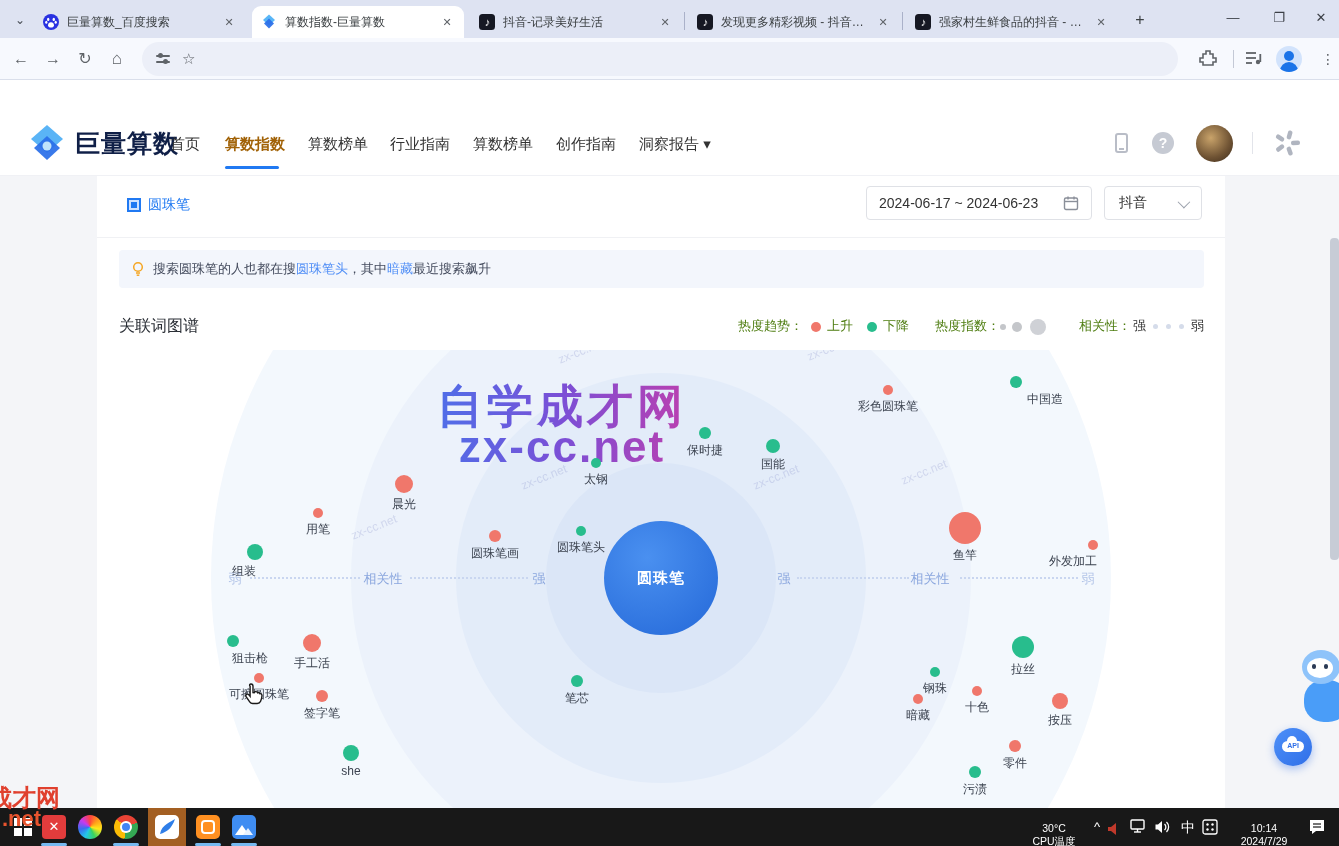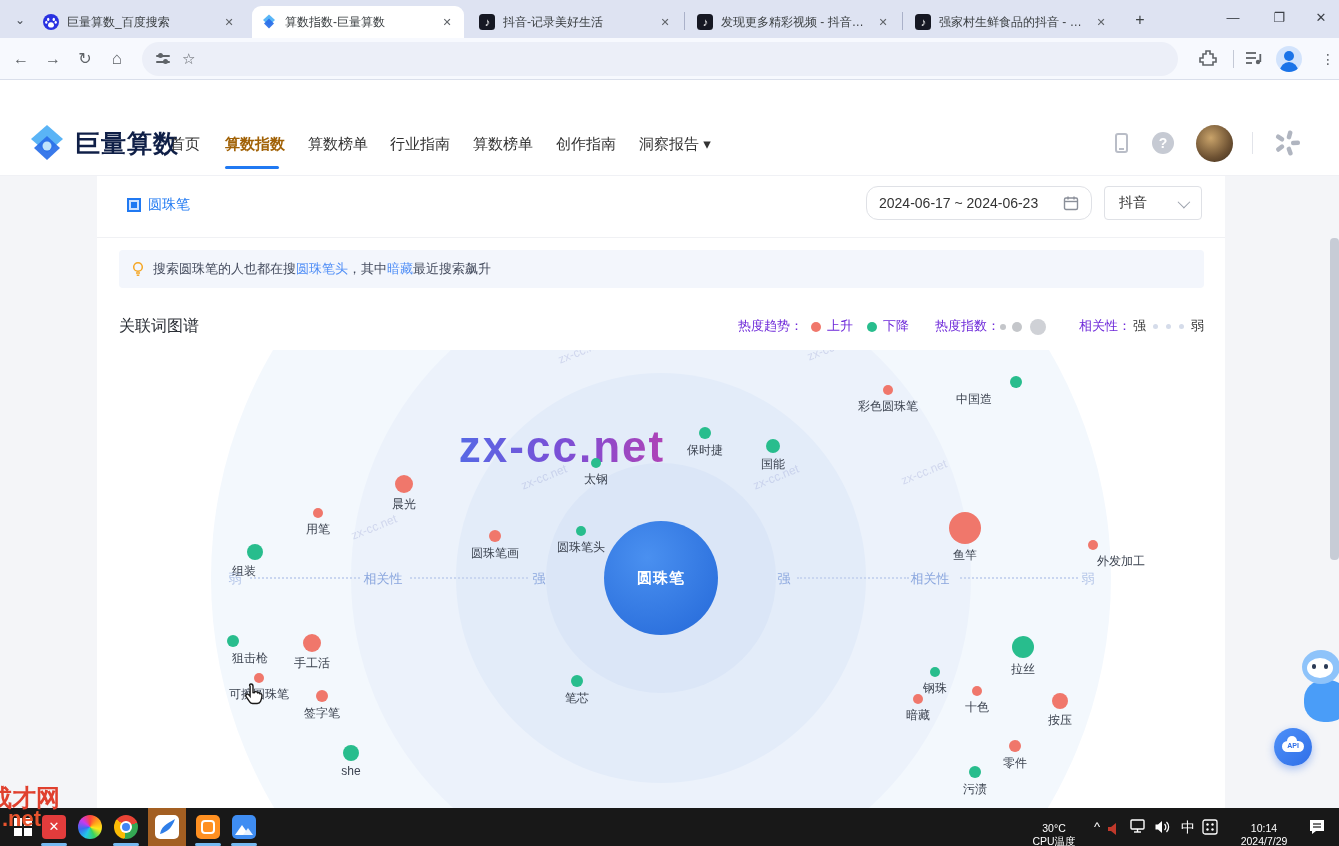--- a/index.html
+++ b/index.html
@@ -48,33 +48,33 @@
   .hdr-phone:after { content:""; position:absolute; left:2px; bottom:1px; width:5px; height:2px; background:#b9bdc7; }
   .hdr-help { position:absolute; left:1152px; top:22px; width:22px; height:22px; border-radius:11px; background:#c6cad3; color:#fff; font-size:14px; font-weight:bold; text-align:center; line-height:22px; }
   .hdr-avatar { position:absolute; left:1196px; top:15px; width:37px; height:37px; border-radius:50%; background:radial-gradient(circle at 40% 35%, #c9a36a, #6e5233 60%, #39291a); }
   .hdr-sep { position:absolute; left:1252px; top:22px; width:1px; height:22px; background:#e2e4ea; }
 
   
   .card { position:absolute; left:97px; top:176px; width:1128px; height:632px; background:#fff; }
   .kw-chip { position:absolute; left:30px; top:20px; display:flex; align-items:center; }
   .kw-sq { width:14px; height:14px; border:2px solid #2079f2; background:#2079f2; box-shadow:inset 0 0 0 2px #cfe2ff; margin-right:7px; }
   .kw-label { font-size:14px; color:#2079f2; }
-  .date-box { position:absolute; left:769px; top:10px; width:226px; height:34px; border:1px solid #dfe1e6; border-radius:12px; background:#fff; display:flex; align-items:center; padding:0 12px; }
+  .date-box { position:absolute; left:769px; top:10px; width:226px; height:34px; border:1px solid #dfe1e6; border-radius:4px; background:#fff; display:flex; align-items:center; padding:0 12px; }
   .date-text { flex:1; font-size:14px; color:#333; }
   .select-box { position:absolute; left:1007px; top:10px; width:98px; height:34px; border:1px solid #dfe1e6; border-radius:4px; background:#fff; display:flex; align-items:center; padding:0 14px; }
   .select-text { flex:1; font-size:14px; color:#333; }
   .chev { width:9px; height:9px; border-right:1.6px solid #9aa0ab; border-bottom:1.6px solid #9aa0ab; transform:rotate(45deg) translateY(-2px); }
   .card-divider { position:absolute; left:0; top:61px; width:1128px; height:1px; background:#f0f1f4; }
 
   .tipbar { position:absolute; left:22px; top:74px; width:1085px; height:38px; background:#f3f6fc; border-radius:4px; display:flex; align-items:center; padding:0 12px; font-size:13px; color:#454c5e; }
   .tipbar .lnk { color:#4e8df6; }
   .bulb { margin-right:8px; }
 
   .sec-title { position:absolute; left:22px; top:140px; font-size:16px; color:#2b2f36; font-weight:500; }
-  .legend { position:absolute; top:141px; font-size:13px; color:#6d28d9; }
+  .legend { position:absolute; top:141px; font-size:13px; color:#4d7c0f; }
   .ldot { position:absolute; border-radius:50%; }
 
   
   .chart { position:absolute; left:0px; top:174px; width:1128px; height:458px; overflow:hidden; }
   .ring { position:absolute; border-radius:50%; }
   .bubble { position:absolute; border-radius:50%; }
   .bubble.up { background:#f0776b; }
   .bubble.down { background:#28bd8d; }
   .blabel { position:absolute; width:120px; text-align:center; font-size:12px; color:#3c4350; }
   .center-bubble { position:absolute; left:507px; top:171px; width:114px; height:114px; border-radius:50%;
@@ -336,20 +336,21 @@
       <div class="dots-line" style="left:313px;top:227px;width:118px;"></div>
       <div class="dots-line" style="left:700px;top:227px;width:112px;"></div>
       <div class="dots-line" style="left:863px;top:227px;width:118px;"></div>
       <span class="axis-label end" style="left:98px;">弱</span>
       <span class="axis-label" style="left:246px;">相关性</span>
       <span class="axis-label" style="left:402px;">强</span>
       <span class="axis-label" style="left:647px;">强</span>
       <span class="axis-label" style="left:793px;">相关性</span>
       <span class="axis-label end" style="left:951px;">弱</span>
 
+      <div class="wm-main wm1">自学成才网</div>
       <div class="wm-main wm2">zx-cc.net</div>
 
       <div class="center-bubble">圆珠笔</div>
 
       <div id="bubbles">
           <div class="bubble up" style="left: 298px; top: 125px; width: 18px; height: 18px;"></div>
           <div class="blabel" style="left: 247px; top: 146px;">晨光</div>
           <div class="bubble up" style="left: 216px; top: 158px; width: 10px; height: 10px;"></div>
           <div class="blabel" style="left: 161px; top: 171px;">用笔</div>
           <div class="bubble down" style="left: 150px; top: 194px; width: 16px; height: 16px;"></div>
@@ -372,25 +373,25 @@
           <div class="blabel" style="left: 439px; top: 121px;">太钢</div>
           <div class="bubble down" style="left: 602px; top: 77px; width: 12px; height: 12px;"></div>
           <div class="blabel" style="left: 548px; top: 92px;">保时捷</div>
           <div class="bubble down" style="left: 669px; top: 89px; width: 14px; height: 14px;"></div>
           <div class="blabel" style="left: 616px; top: 106px;">国能</div>
           <div class="bubble down" style="left: 474px; top: 325px; width: 12px; height: 12px;"></div>
           <div class="blabel" style="left: 420px; top: 340px;">笔芯</div>
           <div class="bubble up" style="left: 786px; top: 35px; width: 10px; height: 10px;"></div>
           <div class="blabel" style="left: 731px; top: 48px;">彩色圆珠笔</div>
           <div class="bubble down" style="left: 913px; top: 26px; width: 12px; height: 12px;"></div>
-          <div class="blabel" style="left: 817px; top: 41px;">中国造</div>
+          <div class="blabel" style="left: 888px; top: 41px;">中国造</div>
           <div class="bubble up" style="left: 852px; top: 162px; width: 32px; height: 32px;"></div>
           <div class="blabel" style="left: 808px; top: 197px;">鱼竿</div>
           <div class="bubble up" style="left: 991px; top: 190px; width: 10px; height: 10px;"></div>
-          <div class="blabel" style="left: 964px; top: 203px;">外发加工</div>
+          <div class="blabel" style="left: 916px; top: 203px;">外发加工</div>
           <div class="bubble down" style="left: 915px; top: 286px; width: 22px; height: 22px;"></div>
           <div class="blabel" style="left: 866px; top: 311px;">拉丝</div>
           <div class="bubble down" style="left: 833px; top: 317px; width: 10px; height: 10px;"></div>
           <div class="blabel" style="left: 778px; top: 330px;">钢珠</div>
           <div class="bubble up" style="left: 816px; top: 344px; width: 10px; height: 10px;"></div>
           <div class="blabel" style="left: 761px; top: 357px;">暗藏</div>
           <div class="bubble up" style="left: 875px; top: 336px; width: 10px; height: 10px;"></div>
           <div class="blabel" style="left: 820px; top: 349px;">十色</div>
           <div class="bubble up" style="left: 955px; top: 343px; width: 16px; height: 16px;"></div>
           <div class="blabel" style="left: 903px; top: 362px;">按压</div>

